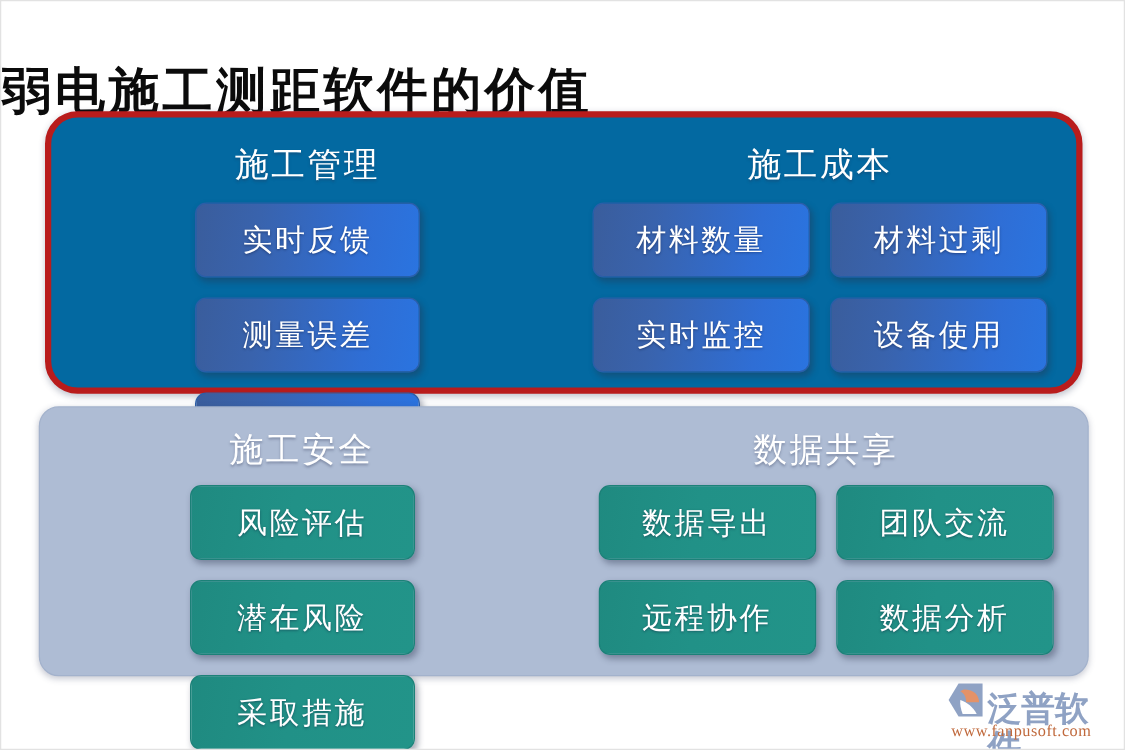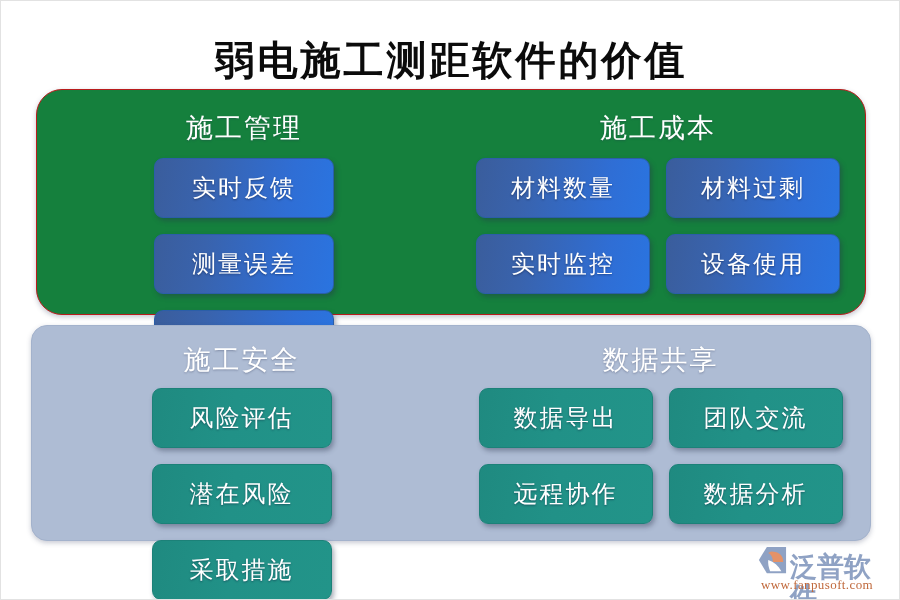--- a/index.html
+++ b/index.html
@@ -18,44 +18,43 @@
     background: #ffffff;
     box-sizing: border-box;
     border: 1px solid #e2e2e2;
     overflow: hidden;
   }
 
   
   .page-title {
     position: absolute;
     left: 0;
-    top: 36px;
+    top: 48px;
     width: 900px;
-    text-align: center;
     font-size: 40px;
     line-height: 48px;
     font-weight: bold;
     color: #0b0b0b;
     letter-spacing: 3px;
     font-family: "Liberation Serif", "DejaVu Serif", serif;
   }
 
   
   .panel {
     position: absolute;
     box-sizing: border-box;
     border-radius: 26px;
   }
   .panel.blue {
     left: 35px;
     top: 88px;
     width: 830px;
     height: 226px;
-    background: #15803d;
-    border: 1px solid #b91c1c;
+    background: #0369a1;
+    border: 5px solid #b91c1c;
     box-shadow: 0 2px 5px rgba(60, 70, 100, 0.30);
   }
   .panel.grey {
     left: 30px;
     top: 324px;
     width: 840px;
     height: 216px;
     background: #aebcd4;
     border: 1px solid #a3b2cc;
     border-radius: 16px;

